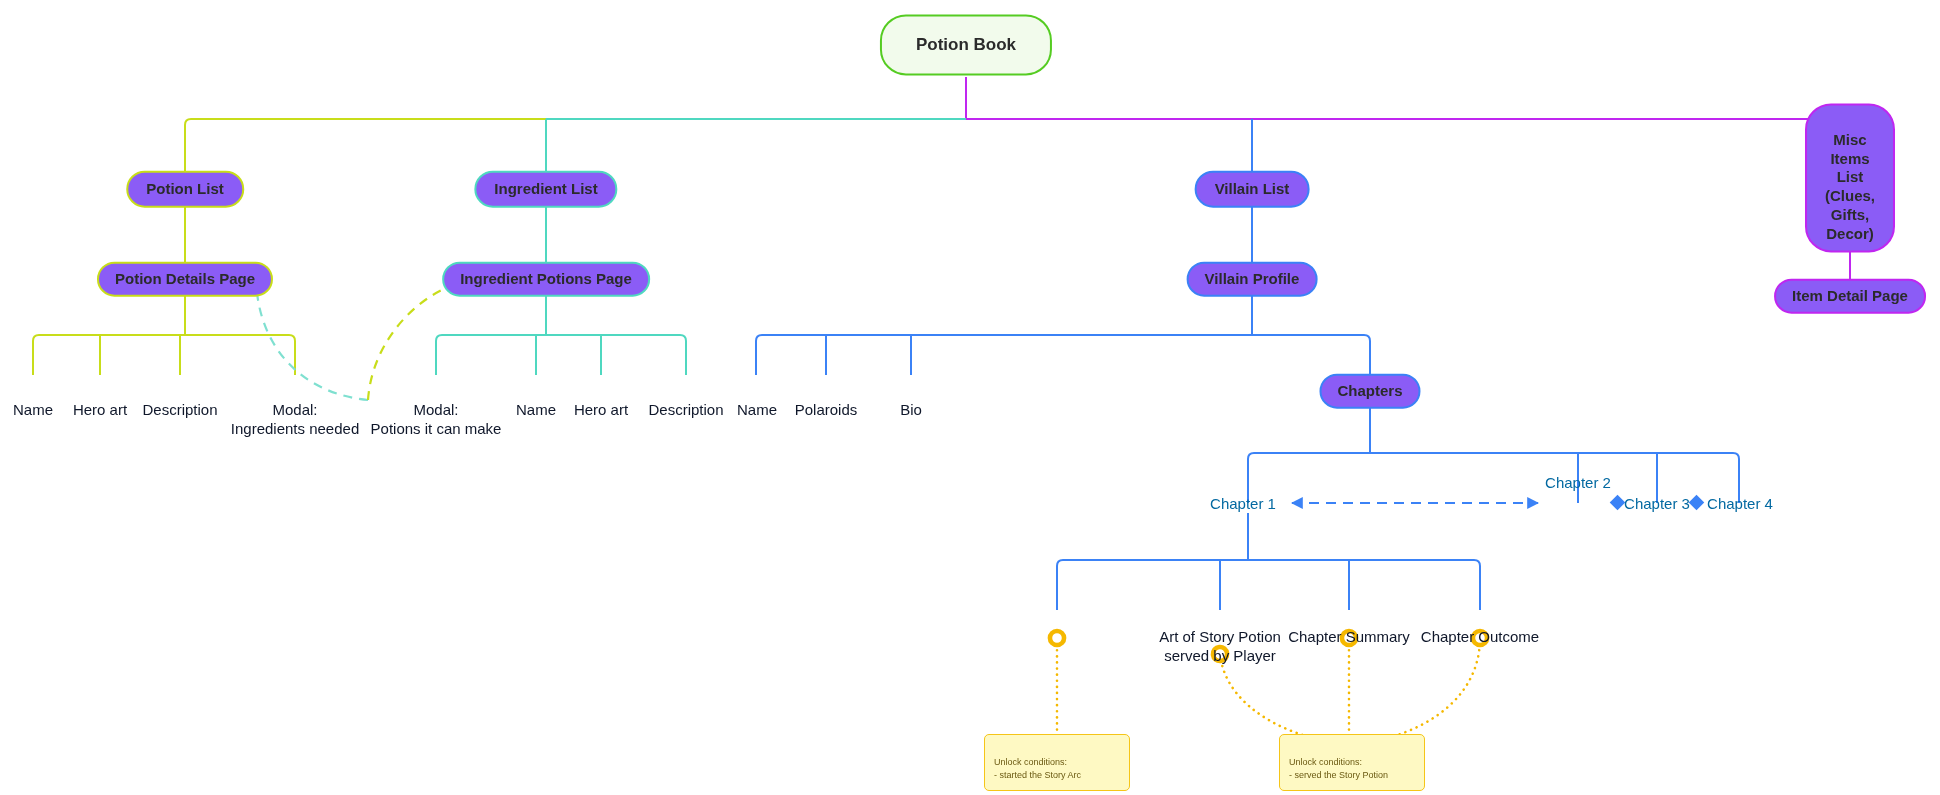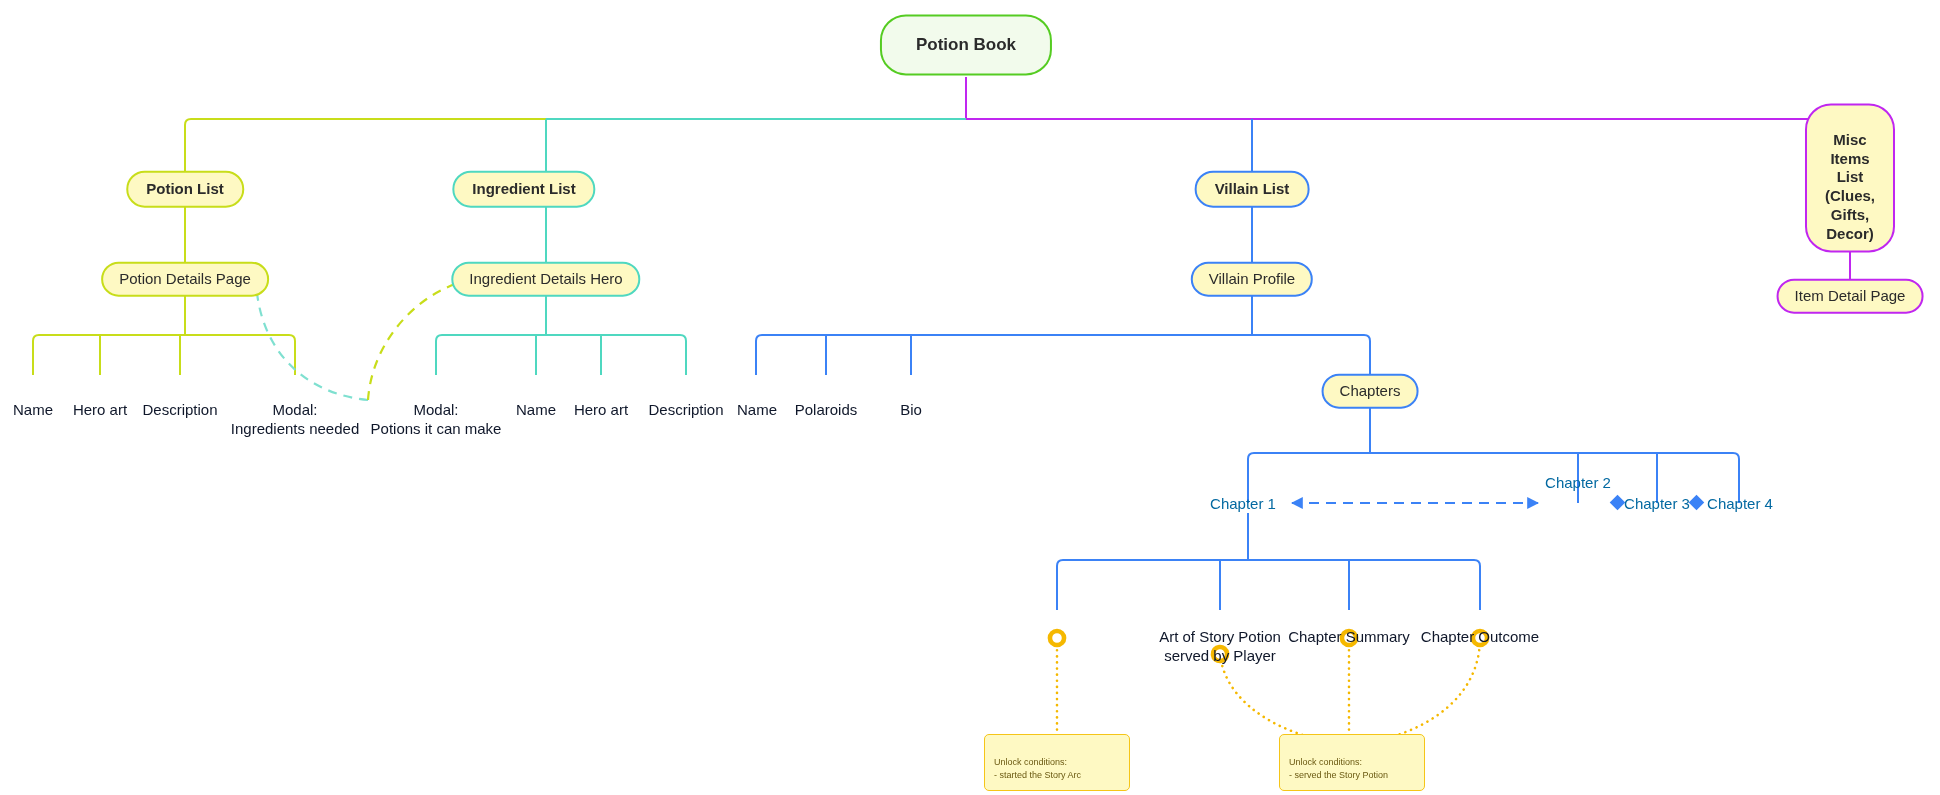--- a/index.html
+++ b/index.html
@@ -28,39 +28,39 @@
     transform: translate(-50%, -50%);
     white-space: nowrap;
     text-align: center;
     line-height: 1.25;
     color: #2b2b2b;
   }
   .pill {
     border-radius: 999px;
     border-style: solid;
     border-width: 2px;
-    background: #fef9c3;
+    background: #8b5cf6;
     padding: 6px 16px;
     box-sizing: border-box;
   }
   .root-pill {
     font-size: 17px;
     font-weight: bold;
     padding: 18px 34px;
     border-radius: 26px;
     border-width: 2.5px;
   }
   .lvl1-pill {
     font-size: 15px;
     font-weight: bold;
     padding: 7px 18px;
   }
   .lvl2-pill {
     font-size: 15px;
-    font-weight: normal;
+    font-weight: bold;
     padding: 6px 16px;
   }
   .leaf {
     position: absolute;
     transform: translate(-50%, 0);
     text-align: center;
     font-size: 15px;
     color: #0f172a;
     line-height: 1.25;
     white-space: pre-line;
@@ -197,39 +197,39 @@
   </svg>
 
   <div class="node pill root-pill" style="left:966px; top:45px; border-color:#55cc22; background:#f2fbec;">
     <span>Potion Book</span>
   </div>
 
   <div class="node pill lvl1-pill" style="left:185px; top:189px; border-color:#c8dd1a;">
     <span>Potion List</span>
   </div>
 
-  <div class="node pill lvl1-pill" style="left:524px; top:189px; border-color:#4fd8c0;">
+  <div class="node pill lvl1-pill" style="left:546px; top:189px; border-color:#4fd8c0;">
     <span>Ingredient List</span>
   </div>
 
   <div class="node pill lvl1-pill" style="left:1252px; top:189px; border-color:#3b82f6;text-align:center;">
     <span>Villain List</span>
   </div>
 
   <div class="node pill lvl1-pill" style="left:1850px; top:178px; border-color:#c026f0; border-radius:26px; white-space:pre-line;">
     <span>Misc Items List
 (Clues, Gifts, Decor)</span>
   </div>
 
   <div class="node pill lvl2-pill" style="left:185px; top:279px; border-color:#c8dd1a;">
     <span>Potion Details Page</span>
   </div>
 
   <div class="node pill lvl2-pill" style="left:546px; top:279px; border-color:#4fd8c0;">
-    <span>Ingredient Details Hero</span>
+    <span>Ingredient Potions Page</span>
   </div>
 
   <div class="node pill lvl2-pill" style="left:1252px; top:279px; border-color:#3b82f6;">
     <span>Villain Profile</span>
   </div>
 
   <div class="node pill lvl2-pill" style="left:1850px; top:296px; border-color:#c026f0;">
     <span>Item Detail Page</span>
   </div>
 

